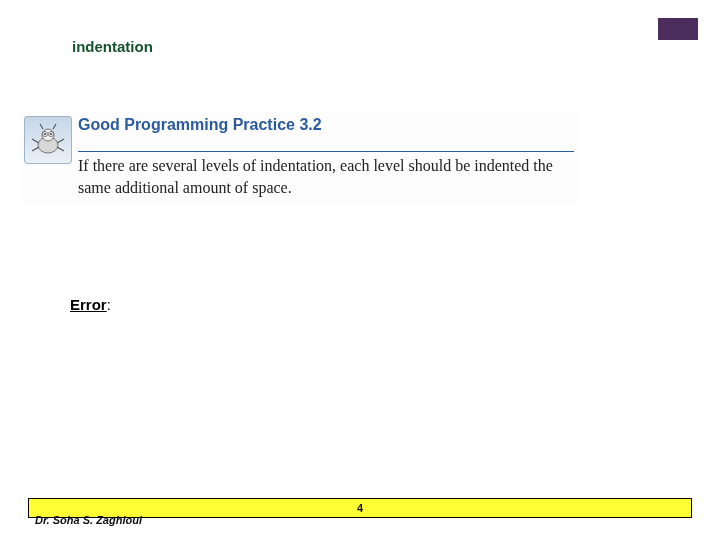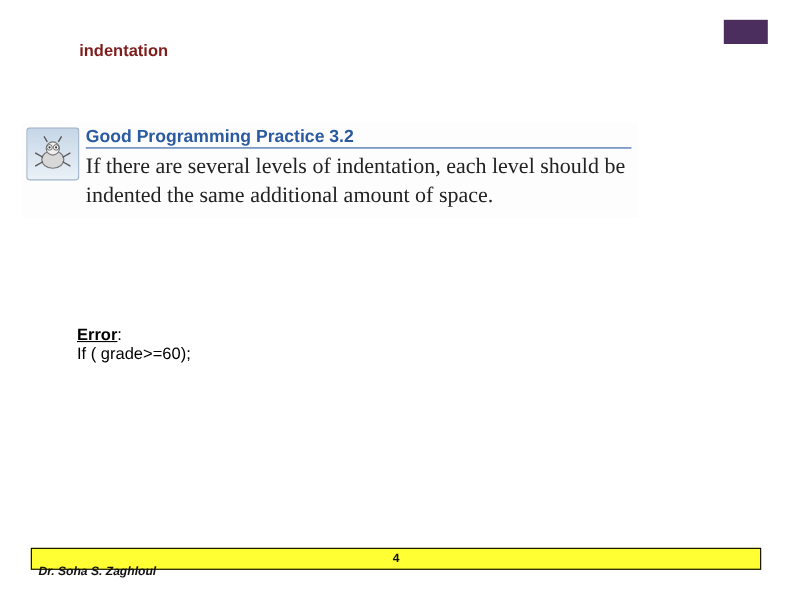--- a/index.html
+++ b/index.html
@@ -18,21 +18,21 @@
       width: 40px;
       height: 22px;
       background: #4b2e5d;
     }
     .title {
       position: absolute;
       top: 38px;
       left: 72px;
       font-size: 15px;
       font-weight: bold;
-      color: #7f1d1d;
+      color: #14532d;
     }
     .practice-box {
       position: absolute;
       top: 112px;
       left: 20px;
       width: 560px;
       display: flex;
       align-items: flex-start;
       background: #fdfdfd;
       padding: 4px 6px 6px 4px;
@@ -55,27 +55,27 @@
     .practice-text {
       flex: 1;
       font-family: Georgia, 'Times New Roman', serif;
     }
     .practice-heading {
       color: #2a5aa0;
       font-weight: bold;
       font-size: 16px;
       font-family: Arial, Helvetica, sans-serif;
       border-bottom: 1.5px solid #2a5aa0;
-      padding-bottom: 0;
+      padding-bottom: 17px;
       margin-bottom: 3px;
       display: block;
     }
     .practice-body {
       color: #222;
-      font-size: 20px;
+      font-size: 16px;
       line-height: 1.35;
     }
     .error-block {
       position: absolute;
       top: 252px;
       left: 70px;
       font-size: 15px;
       color: #000;
       margin-top: 44px;
     }
@@ -140,19 +140,18 @@
     </svg>
   </div>
   <div class="practice-text">
     <span class="practice-heading">Good Programming Practice 3.2</span>
     <div class="practice-body">If there are several levels of indentation, each level should be indented the same additional amount of space.</div>
   </div>
 </div>
 
 <div class="error-block">
   <span class="error-label">Error</span><span>:</span><br>
-  <span class="error-code">If ( grade&gt;=60);</span>
 </div>
 
 <div class="footer-bar">
   <span class="footer-author">Dr. Soha S. Zaghloul</span>
   <span class="footer-page">4</span>
 </div>
 
 </body></html>

